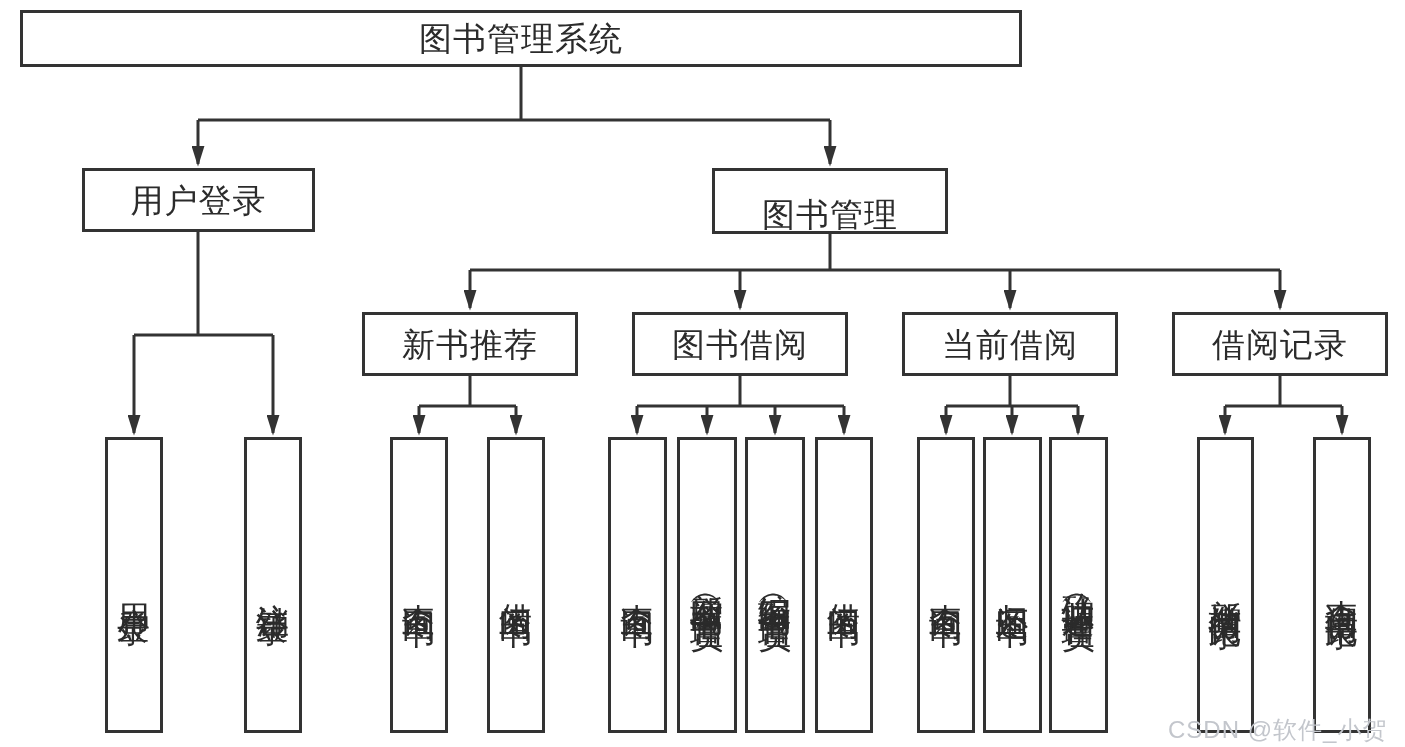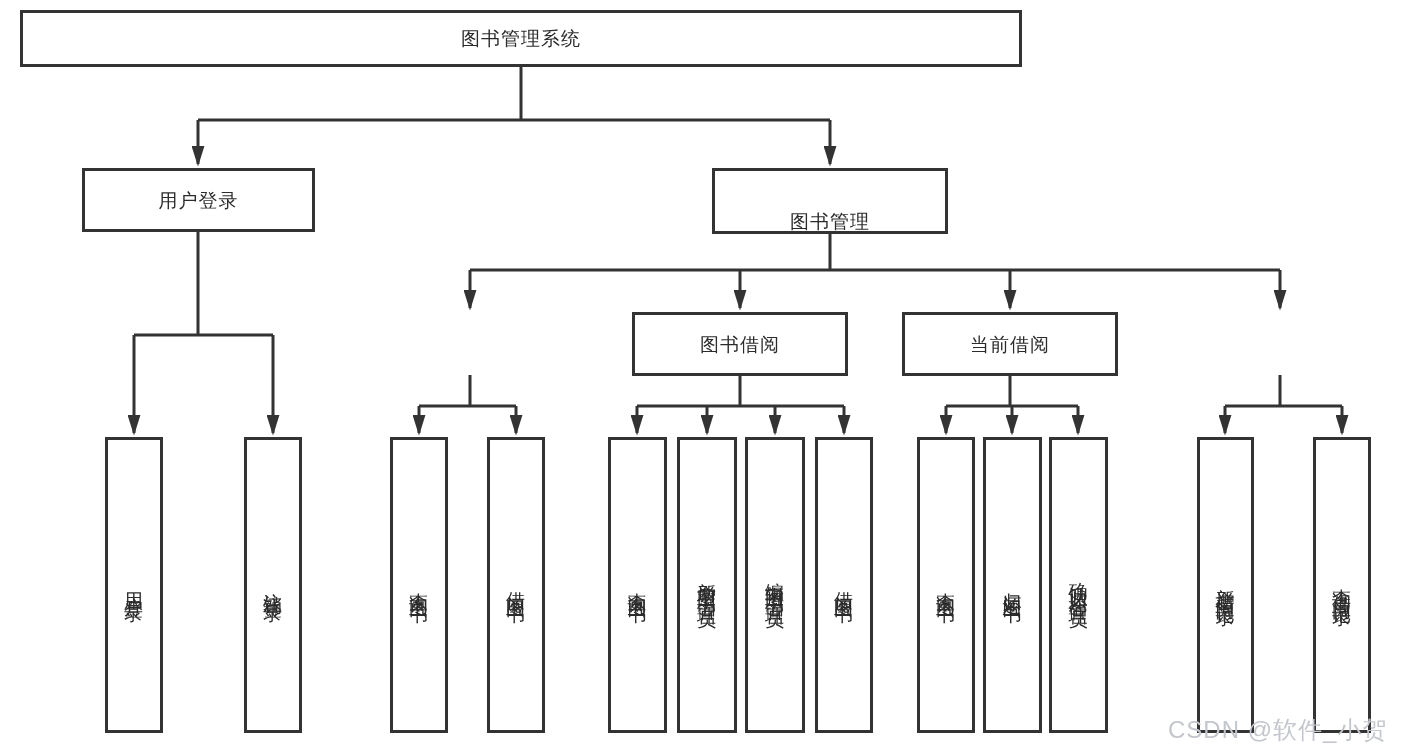--- a/index.html
+++ b/index.html
@@ -24,21 +24,21 @@
   }
   .node {
     position: absolute;
     box-sizing: border-box;
     background: #ffffff;
     border: 3px solid #333333;
     display: flex;
     align-items: center;
     justify-content: center;
     color: #2b2b2b;
-    font-size: 19px;
+    font-size: 33px;
     line-height: 1;
     white-space: nowrap;
   }
   .node.h span {
     letter-spacing: 1px;
   }
   .node.v span {
     writing-mode: vertical-rl;
     text-orientation: mixed;
     letter-spacing: 4px;
@@ -107,25 +107,31 @@
     <span>图书管理系统</span>
   </div>
 
   <div class="node h" style="left:82px; top:168px; width:233px; height:64px;">
     <span>用户登录</span>
   </div>
   <div class="node h" style="left:712px; top:168px; width:236px; height:66px;align-items:flex-end;">
     <span>图书管理</span>
   </div>
 
+  <div class="node h" style="left:362px; top:312px; width:216px; height:64px;">
+    <span>新书推荐</span>
+  </div>
   <div class="node h" style="left:632px; top:312px; width:216px; height:64px;">
     <span>图书借阅</span>
   </div>
   <div class="node h" style="left:902px; top:312px; width:216px; height:64px;">
     <span>当前借阅</span>
+  </div>
+  <div class="node h" style="left:1172px; top:312px; width:216px; height:64px;">
+    <span>借阅记录</span>
   </div>
 
   <div class="node v" style="left:105px; top:437px; width:58px; height:296px;">
     <span>用户登录</span>
   </div>
   <div class="node v" style="left:244px; top:437px; width:58px; height:296px;">
     <span>注销登录</span>
   </div>
 
   <div class="node v" style="left:390px; top:437px; width:58px; height:296px;">

